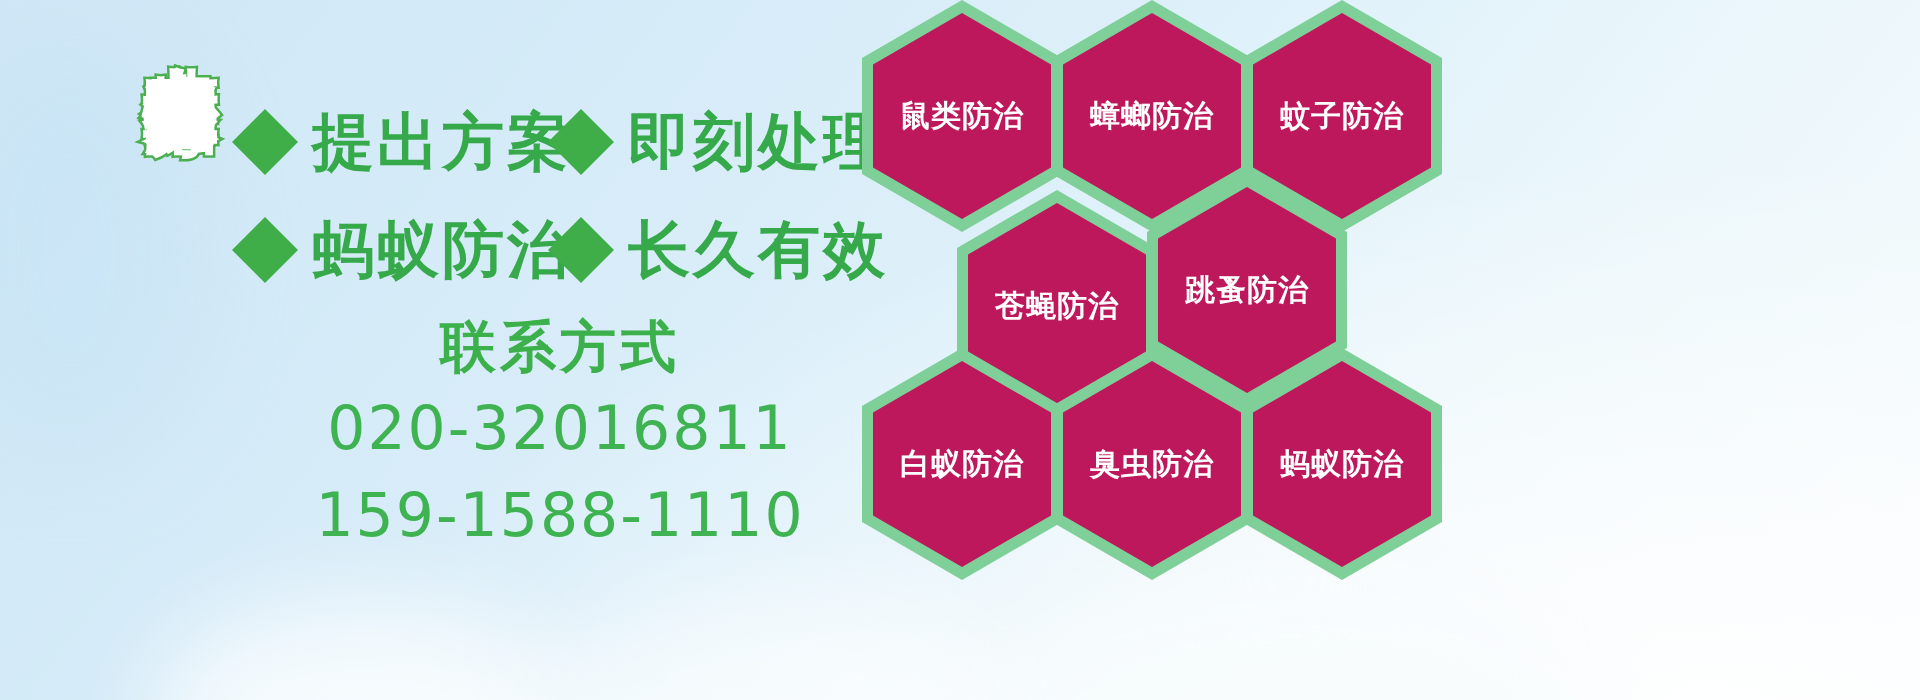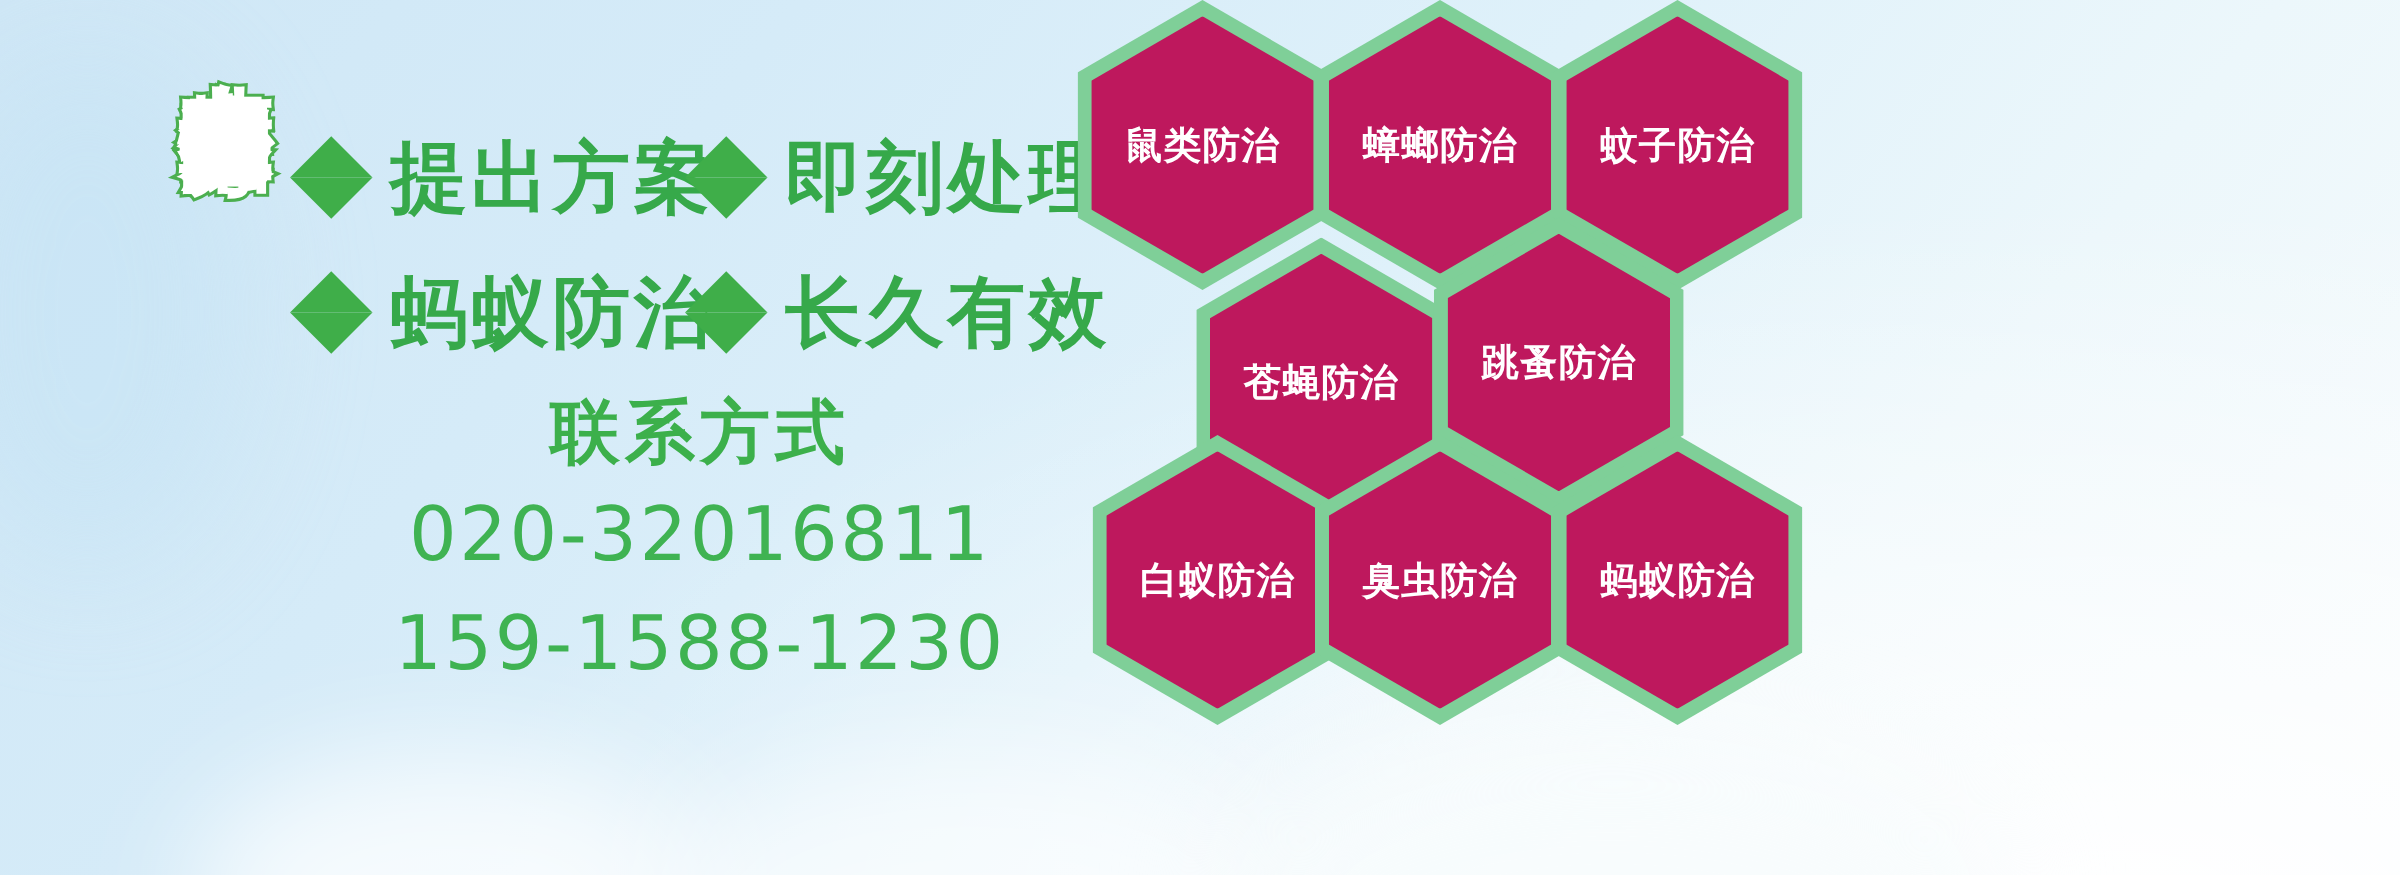--- a/index.html
+++ b/index.html
@@ -124,21 +124,21 @@
         <span class="dia"></span>
         <span class="ftext">长久有效</span>
       </div>
     </div>
 
   </div>
 
   <div id="contact">
     <div class="ctitle">联系方式</div>
     <div class="cphone">020-32016811</div>
-    <div class="cphone">159-1588-1230</div>
+    <div class="cphone">159-1588-1110</div>
   </div>
 
   <div id="honeycomb">
 
     <div class="hexwrap" style="left:0px;top:18px;">
       <div class="hex">
         <div class="hex-inner">
           <span class="hexlabel">鼠类防治</span>
         </div>
       </div>
@@ -166,21 +166,21 @@
       </div>
     </div>
     <div class="hexwrap" style="left:285px;top:192px;">
       <div class="hex">
         <div class="hex-inner">
           <span class="hexlabel">跳蚤防治</span>
         </div>
       </div>
     </div>
 
-    <div class="hexwrap" style="left:12px;top:366px;">
+    <div class="hexwrap" style="left:0px;top:366px;">
       <div class="hex">
         <div class="hex-inner">
           <span class="hexlabel">白蚁防治</span>
         </div>
       </div>
     </div>
     <div class="hexwrap" style="left:190px;top:366px;">
       <div class="hex">
         <div class="hex-inner">
           <span class="hexlabel">臭虫防治</span>

